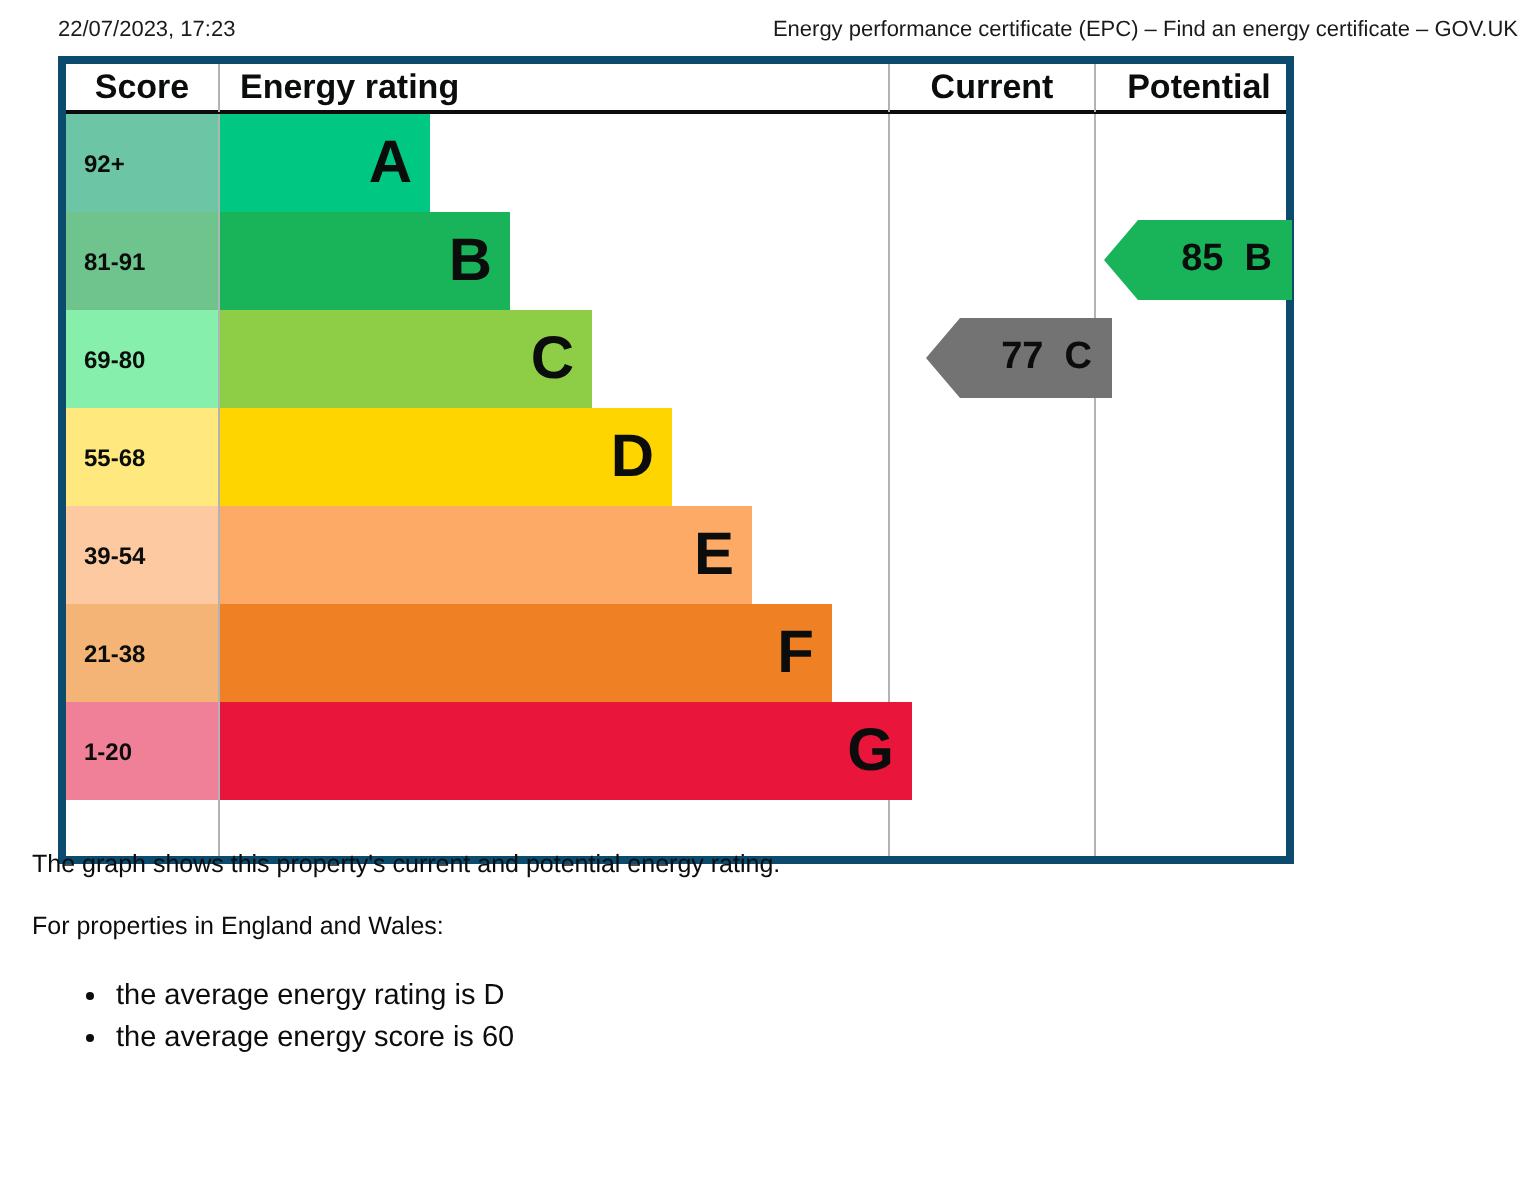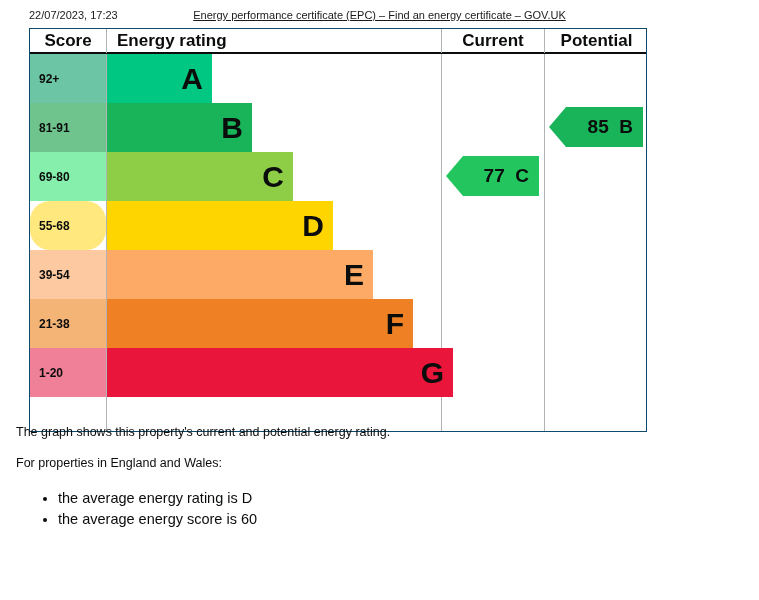--- a/index.html
+++ b/index.html
@@ -31,33 +31,32 @@
     position: absolute;
     left: 29px;
     top: 0;
     white-space: nowrap;
   }
   .print-header .ph-title {
     position: absolute;
     left: 0;
     top: 0;
     width: 759px;
-    text-align: center;
+    text-align: right;
     white-space: nowrap;
-    text-decoration: underline;
   }
 
   
   .epc-chart {
     position: absolute;
     left: 29px;
     top: 28px;
     width: 618px;
     height: 404px;
-    border: 1px solid #0c4a6e;
+    border: 4px solid #0c4a6e;
     box-sizing: border-box;
     background: #ffffff;
   }
 
   
   .epc-head {
     position: absolute;
     left: 0;
     top: 0;
     width: 100%;
@@ -215,21 +214,21 @@
           <span class="band-letter">B</span>
         </div>
       </div>
       <div class="band-row" style="top: 98px;">
         <div class="band-score" style="background: #86efac;">69-80</div>
         <div class="band-bar" style="width: 186px; background: rgb(141, 206, 70);">
           <span class="band-letter">C</span>
         </div>
       </div>
       <div class="band-row" style="top: 147px;">
-        <div class="band-score" style="background: rgb(255, 233, 127); border-radius: 20px;">55-68</div>
+        <div class="band-score" style="background: rgb(255, 233, 127);">55-68</div>
         <div class="band-bar" style="width: 226px; background: rgb(255, 213, 0);">
           <span class="band-letter">D</span>
         </div>
       </div>
       <div class="band-row" style="top: 196px;">
         <div class="band-score" style="background: rgb(252, 201, 160);">39-54</div>
         <div class="band-bar" style="width: 266px; background: rgb(252, 170, 101);">
           <span class="band-letter">E</span>
         </div>
       </div>
@@ -241,21 +240,21 @@
       </div>
       <div class="band-row" style="top: 294px;">
         <div class="band-score" style="background: rgb(240, 128, 152);">1-20</div>
         <div class="band-bar" style="width: 346px; background: rgb(233, 21, 59);">
           <span class="band-letter">G</span>
         </div>
       </div>
     </div>
 
   <div id="marker-layer">
-      <div class="marker" style="width: 93px; left: 416px; top: 127px; background: #22c55e;">77  C</div>
+      <div class="marker" style="width: 93px; left: 430px; top: 127px; background: #737373;">77  C</div>
       <div class="marker" style="width: 94px; left: 519px; top: 78px; background: rgb(25, 180, 89);">85  B</div>
     </div>
 </div>
 
 <div class="prose">
   <p class="tight">The graph shows this property's current and potential energy rating.</p>
   <p>For properties in England and Wales:</p>
   <ul id="avg-list">
       <li>the average energy rating is D</li>
       <li>the average energy score is 60</li>

